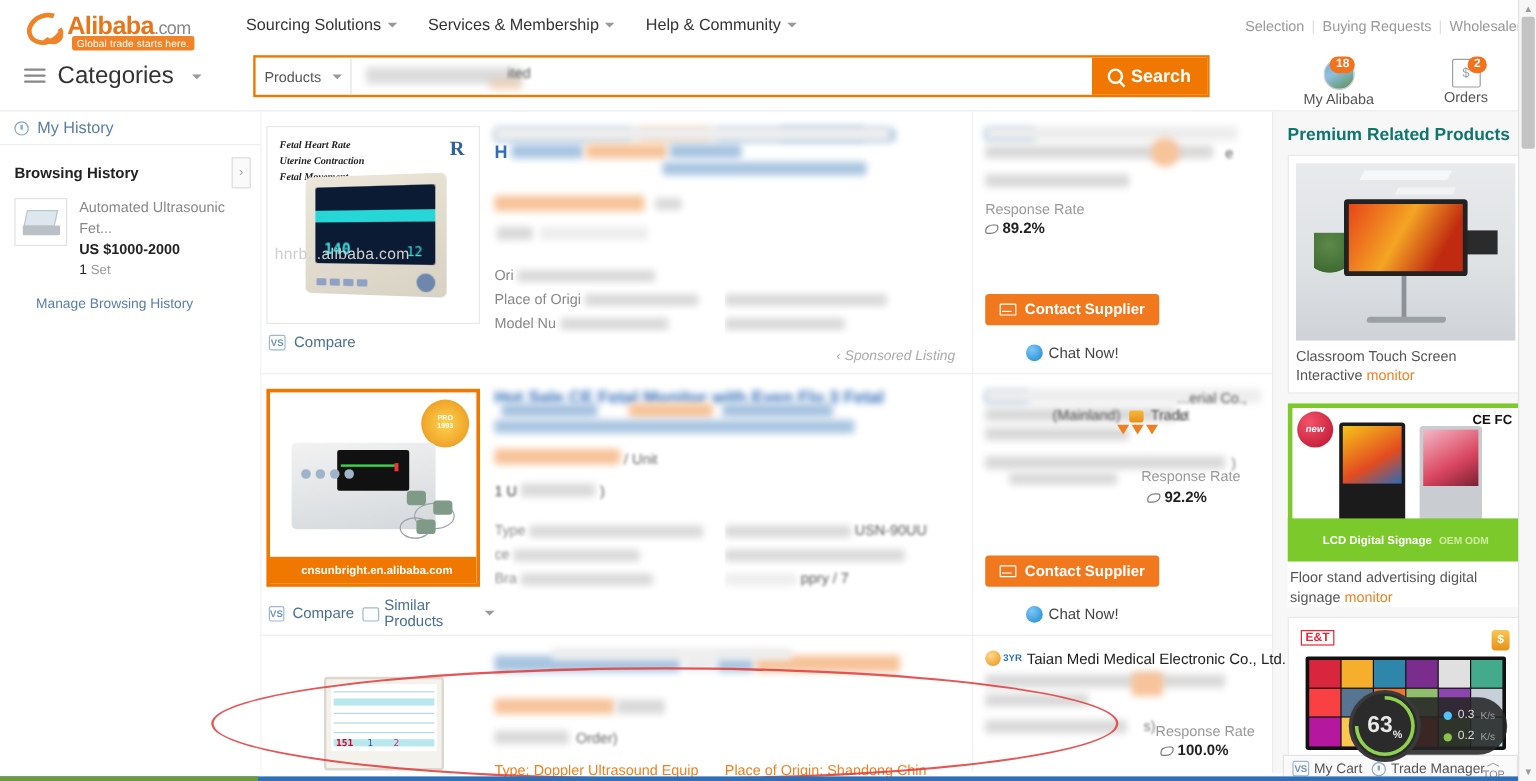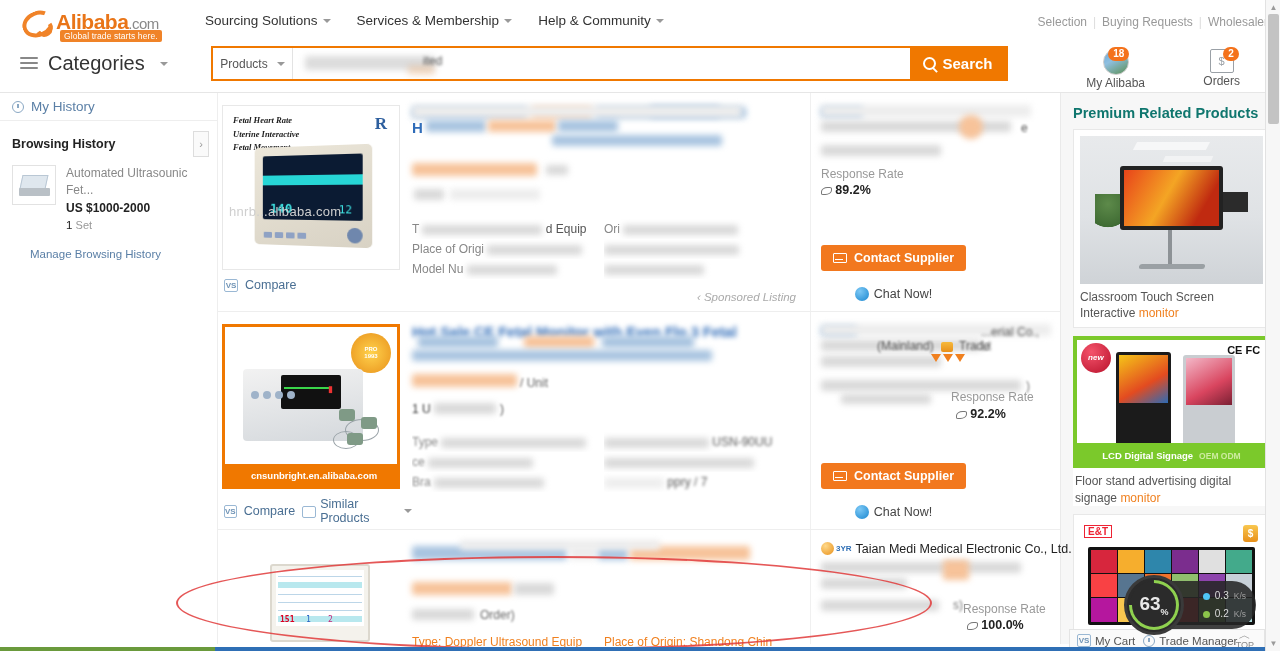--- a/index.html
+++ b/index.html
@@ -281,21 +281,21 @@
      background:linear-gradient(150deg,#f5c518,#e34b20 60%,#2c6bb5);}
   .sg2{position:absolute;left:56%;top:14%;width:26%;height:72%;background:#c9cdd1;
        border-radius:3px;padding:3px;}
   .sg2 .s{position:absolute;left:3px;top:3px;right:3px;height:50%;
      background:linear-gradient(150deg,#f3b8c8,#d9455f 60%,#7a2033);}
   .newb{position:absolute;left:4%;top:5%;width:30px;height:30px;border-radius:50%;
      background:radial-gradient(circle at 35% 30%,#f4536b,#b8112b);color:#fff;
      font-size:8px;font-weight:bold;display:flex;align-items:center;
      justify-content:center;font-style:italic;}
   .cefc{position:absolute;right:5%;top:6%;font-size:11px;font-weight:bold;color:#111;}
-  .lcdbar{position:absolute;left:0;right:0;bottom:0;height:25px;background:#7bc92b;
+  .lcdbar{position:absolute;left:0;right:0;bottom:0;height:36px;background:#7bc92b;
       color:#fff;font-size:9.5px;font-weight:bold;display:flex;align-items:center;
       justify-content:center;gap:6px;}
   .lcdbar em{color:#cdeba0;font-style:normal;font-size:8.5px;}
 
   
   .etr{position:absolute;left:4px;top:4px;border:1.5px solid #e23;color:#e23;
       font-size:10px;font-weight:bold;padding:0 3px;}
   .gsb{position:absolute;right:5px;top:4px;width:15px;height:17px;border-radius:3px;
       background:linear-gradient(#f9c74f,#e8901a);color:#fff;font-size:10px;
       display:flex;align-items:center;justify-content:center;font-weight:bold;}
@@ -450,21 +450,21 @@
     <div class="manage">Manage Browsing History</div>
   </div>
 
   <div class="ccol">
 
     <div class="card" style="height:219px;">
       <div class="card-l">
         <div class="pimg">
           <div class="capt">
             <div>Fetal Heart Rate</div>
-            <div>Uterine Interactive</div>
+            <div>Uterine Contraction</div>
             <div>Fetal Movement</div>
           </div>
           <div class="rlogo">R</div>
           <div class="mon-a">
             <div class="scr">
               <div class="band"></div>
               <div class="num">140</div>
                 <div class="num2">12</div>
             </div>
             <div class="btns-r">
@@ -500,25 +500,20 @@
           <span class="rd rd-o" style="width:125px;height:13px;position:absolute;left:0;top:0;"></span>
           <span class="rd rd-g" style="width:22px;height:10px;position:absolute;left:134px;top:2px;"></span>
         </div>
         <div class="moq-wrap">
           <span class="rd rd-g" style="width:30px;height:11px;position:absolute;left:2px;top:4px;"></span>
           <span class="rd rd-gl" style="width:90px;height:11px;position:absolute;left:38px;top:4px;"></span>
         </div>
 
         <div class="attrs">
           <div class="attr-r">
-            <div class="attr-c">
-              <span class="attr-k">T</span>
-              <span class="rd rd-g" style="width:120px;height:10px;"></span>
-              <span class="attr-v">d Equip</span>
-            </div>
             <div class="attr-c">
               <span class="attr-k">Ori</span>
               <span class="rd rd-g" style="width:115px;height:10px;"></span>
             </div>
           </div>
           <div class="attr-r">
             <div class="attr-c">
               <span class="attr-k">Place of Origi</span>
               <span class="rd rd-g" style="width:95px;height:10px;"></span>
             </div>

